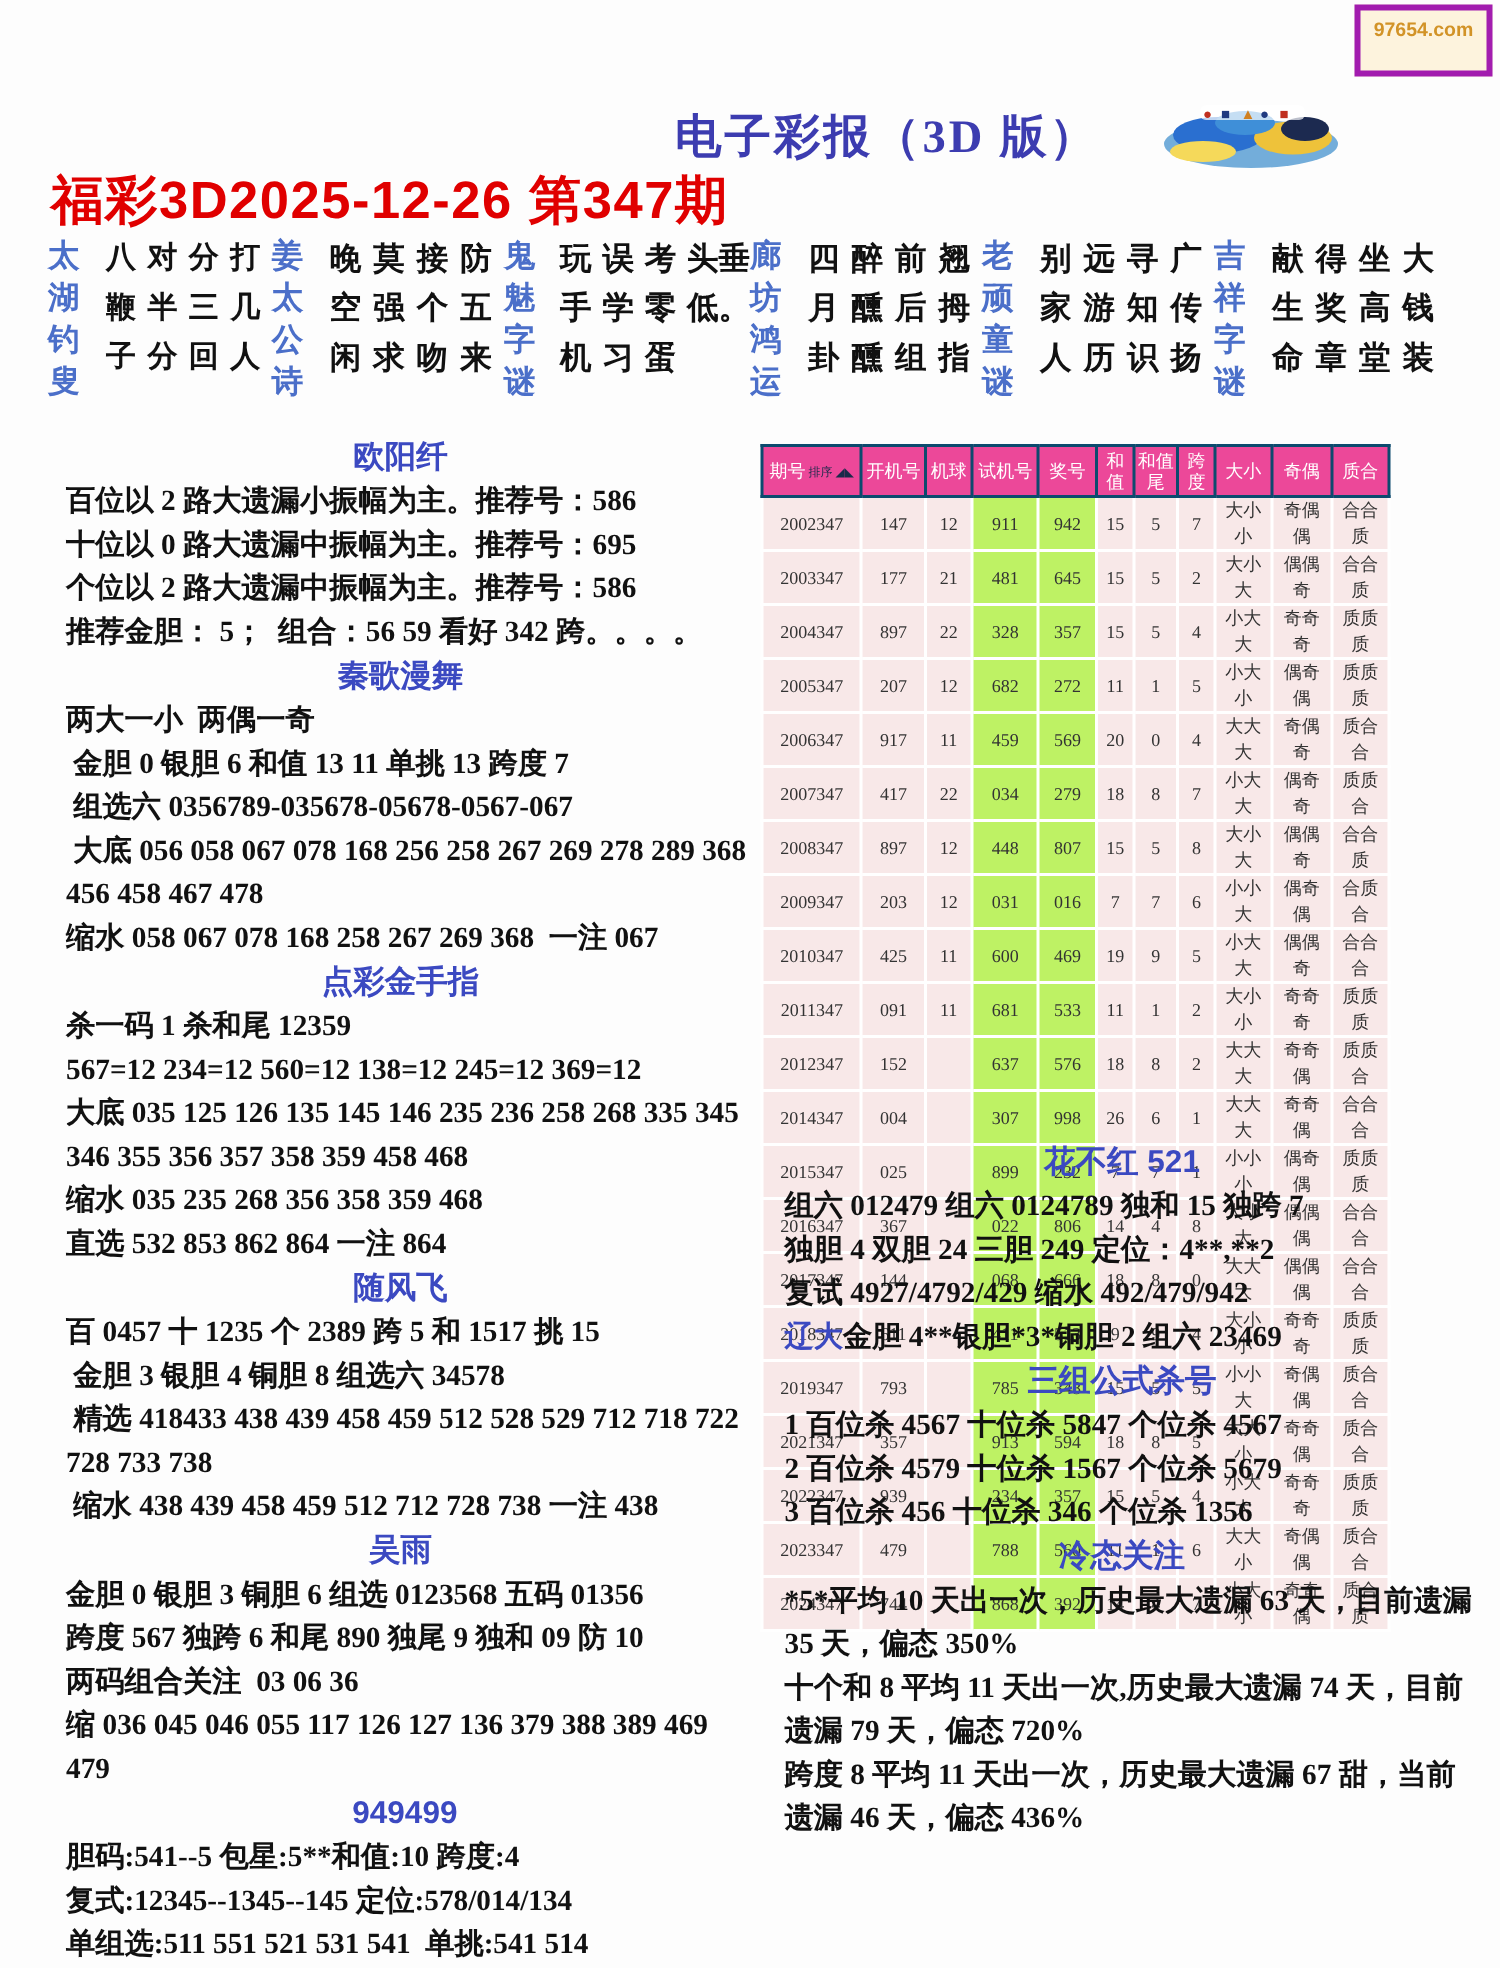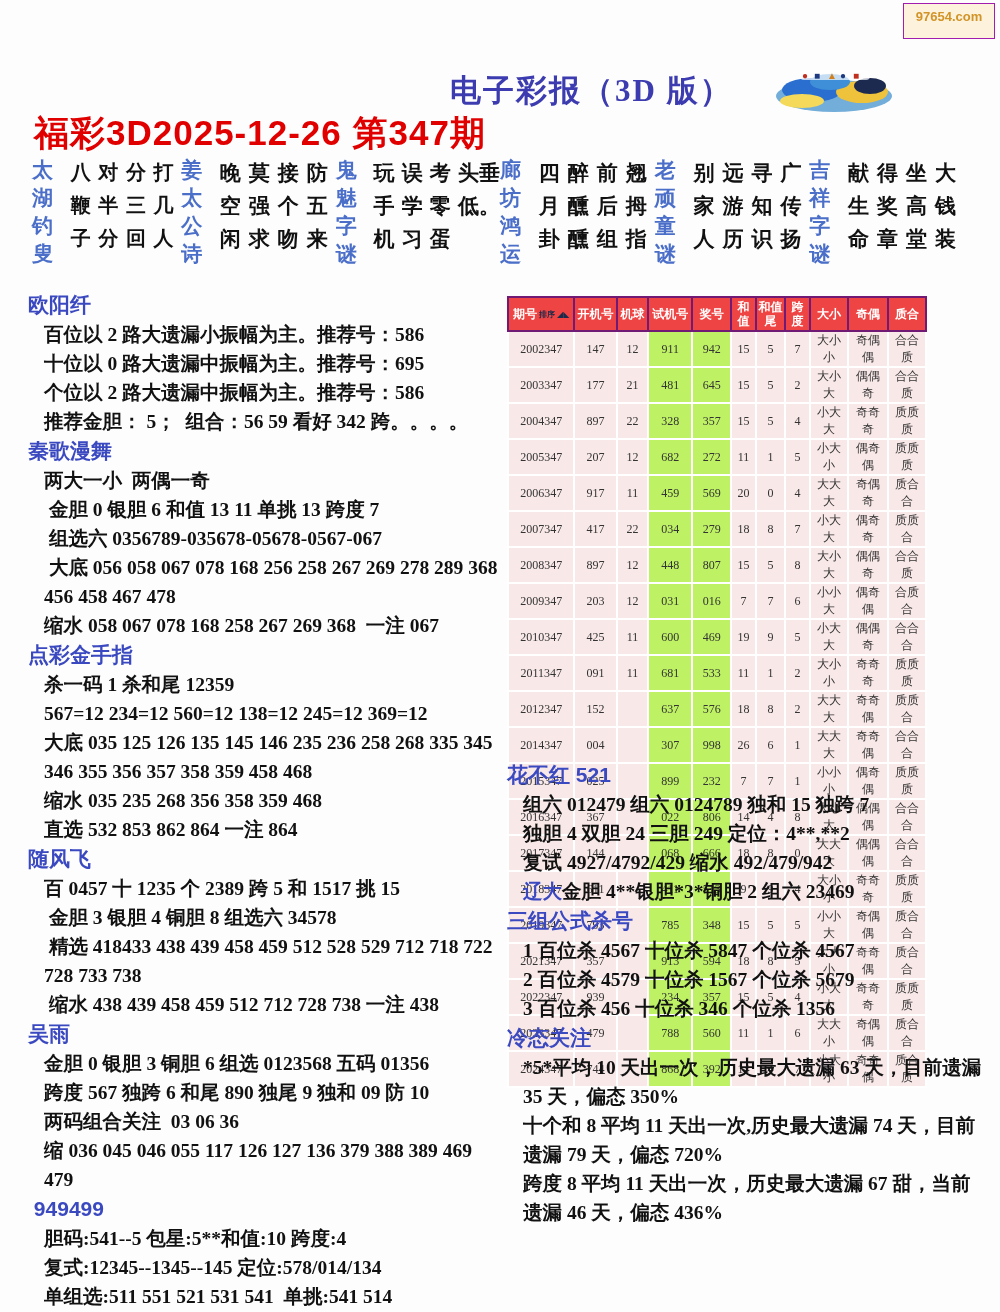--- a/index.html
+++ b/index.html
@@ -1,21 +1,21 @@
 <!DOCTYPE html>
 <html><head>
 <meta charset="utf-8">
 <style>
   * { margin:0; padding:0; box-sizing:border-box; }
   body { background:#e8e8e8; font-family:"Liberation Serif","DejaVu Serif",serif; }
   .page { position:relative; width:1000px; height:1312px; background:#fdfdfd; margin:0 auto; overflow:hidden; }
 
   
-  .watermark { position:absolute; top:3px; right:5px; width:92px; height:36px;
-    background:#fdf3dd; border:1px solid #a21caf; color:#d29327; font-size:13px;
+  .watermark { position:absolute; top:3px; right:5px; width:92px; height:48px;
+    background:#fdf3dd; border:4px solid #a21caf; color:#d29327; font-size:13px;
     font-family:"Liberation Sans",sans-serif; display:flex; align-items:flex-start;
     justify-content:center; padding-top:5px; font-weight:bold; }
 
   
   .masthead-title { position:absolute; left:450px; top:70px; font-size:31px; font-weight:bold;
     color:#3c3cb0; letter-spacing:2px; }
   .logo { position:absolute; left:772px; top:58px; width:135px; height:60px; }
 
   .issue-title { position:absolute; left:34px; top:110px; font-size:35px; font-weight:bold;
     color:#e00000; font-family:"Liberation Sans",sans-serif; letter-spacing:1px; }
@@ -27,31 +27,31 @@
   .riddle-header { color:#4b6fc9; font-weight:bold; font-size:21px; margin-bottom:8px;
     font-family:"Liberation Sans",sans-serif; }
   .riddle-item { color:#111; font-weight:bold; font-size:20px; line-height:33px;
     font-family:"Liberation Sans",sans-serif; }
   .riddle-col:nth-child(n+2) .riddle-item { font-size:21px; }
 
   
   .left-panel  { position:absolute; left:28px;  top:290px; width:478px; }
   .right-panel { position:absolute; left:507px; top:760px; width:482px; }
   .sec-header { color:#3b49c1; font-weight:bold; font-size:21px; line-height:30px;
-    font-family:"Liberation Sans",sans-serif; white-space:pre-wrap; }
+    font-family:"Liberation Sans",sans-serif; white-space:pre-wrap;text-align:center; }
   .sec-line { color:#111; font-weight:bold; font-size:19.5px; line-height:29px;
     white-space:pre-wrap;margin-left:16px; }
   .inline-header { color:#3b49c1; }
 
   
   .table-wrap { position:absolute; left:507px; top:296px; width:420px; }
   table.lottery { border-collapse:collapse; width:100%; border:1px solid #c9c9c9;
     font-family:"Liberation Serif","DejaVu Serif",serif; }
-  table.lottery th { background:#ef4444; color:#ffffff; font-size:12px; font-weight:bold;
-    border:2px solid #701a75; padding:2px 1px; line-height:14px; vertical-align:middle; }
+  table.lottery th { background:#ec4899; color:#ffffff; font-size:12px; font-weight:normal;
+    border:2px solid #0c4a6e; padding:2px 1px; line-height:14px; vertical-align:middle; }
   table.lottery td { background:#f8e8e8; color:#333; font-size:12px; text-align:center;
     border:2px solid #fff; padding:0 1px; height:19px; line-height:17px; }
   table.lottery td:nth-child(4), table.lottery td:nth-child(5) { background:#bef264; }
   table.lottery th:nth-child(1){width:70px} table.lottery th:nth-child(2){width:46px}
   table.lottery th:nth-child(3){width:34px} table.lottery th:nth-child(4){width:48px}
   table.lottery th:nth-child(5){width:42px} table.lottery th:nth-child(6){width:26px}
   table.lottery th:nth-child(7){width:32px} table.lottery th:nth-child(8){width:26px}
   table.lottery th:nth-child(9){width:42px} table.lottery th:nth-child(10){width:44px}
   table.lottery th:nth-child(11){width:42px}
   .sort-widget { display:inline-block; font-size:8px; color:#1a2a4a; line-height:8px;

